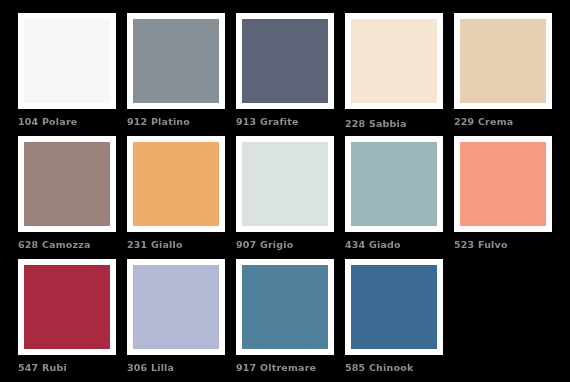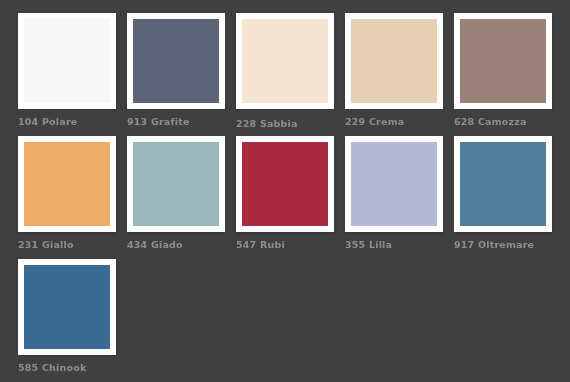--- a/index.html
+++ b/index.html
@@ -50,26 +50,32 @@
     font-weight: bold;
     color: #8d8d8d;
     letter-spacing: 0.2px;
     line-height: 12px;
     white-space: nowrap;
   }
 </style>
 </head>
 <body>
 
-<div id="palette-grid" style="background: #404040; text-align: right;">
+<div id="palette-grid" style="background: #000000; text-align: right;">
     <div class="swatch-cell">
       <div class="swatch-card" style="background: rgb(255, 255, 255);">
         <div class="swatch-color" style="background: rgb(247, 247, 247);"></div>
       </div>
       <div class="swatch-label" style="color: rgb(141, 141, 141);">104 Polare</div>
+    </div>
+    <div class="swatch-cell">
+      <div class="swatch-card" style="background: rgb(255, 255, 255);">
+        <div class="swatch-color" style="background: rgb(135, 143, 151);"></div>
+      </div>
+      <div class="swatch-label" style="color: rgb(141, 141, 141);">912 Platino</div>
     </div>
     <div class="swatch-cell">
       <div class="swatch-card" style="background: rgb(255, 255, 255);">
         <div class="swatch-color" style="background: rgb(94, 100, 119);"></div>
       </div>
       <div class="swatch-label" style="color: rgb(141, 141, 141);">913 Grafite</div>
     </div>
     <div class="swatch-cell">
       <div class="swatch-card" style="background: rgb(255, 255, 255);">
         <div class="swatch-color" style="background: rgb(246, 229, 210);"></div>
@@ -89,35 +95,47 @@
       <div class="swatch-label" style="color: rgb(141, 141, 141);">628 Camozza</div>
     </div>
     <div class="swatch-cell">
       <div class="swatch-card" style="background: rgb(255, 255, 255);">
         <div class="swatch-color" style="background: rgb(238, 172, 107);"></div>
       </div>
       <div class="swatch-label" style="color: rgb(141, 141, 141);">231 Giallo</div>
     </div>
     <div class="swatch-cell">
       <div class="swatch-card" style="background: rgb(255, 255, 255);">
+        <div class="swatch-color" style="background: rgb(219, 227, 224);"></div>
+      </div>
+      <div class="swatch-label" style="color: rgb(141, 141, 141);">907 Grigio</div>
+    </div>
+    <div class="swatch-cell">
+      <div class="swatch-card" style="background: rgb(255, 255, 255);">
         <div class="swatch-color" style="background: rgb(155, 183, 187);"></div>
       </div>
       <div class="swatch-label" style="color: rgb(141, 141, 141);">434 Giado</div>
+    </div>
+    <div class="swatch-cell">
+      <div class="swatch-card" style="background: rgb(255, 255, 255);">
+        <div class="swatch-color" style="background: rgb(247, 156, 130);"></div>
+      </div>
+      <div class="swatch-label" style="color: rgb(141, 141, 141);">523 Fulvo</div>
     </div>
     <div class="swatch-cell">
       <div class="swatch-card" style="background: rgb(255, 255, 255);">
         <div class="swatch-color" style="background: rgb(168, 42, 65);"></div>
       </div>
       <div class="swatch-label" style="color: rgb(141, 141, 141);">547 Rubi</div>
     </div>
     <div class="swatch-cell">
       <div class="swatch-card" style="background: rgb(255, 255, 255);">
         <div class="swatch-color" style="background: rgb(179, 185, 213);"></div>
       </div>
-      <div class="swatch-label" style="color: rgb(141, 141, 141);">355 Lilla</div>
+      <div class="swatch-label" style="color: rgb(141, 141, 141);">306 Lilla</div>
     </div>
     <div class="swatch-cell">
       <div class="swatch-card" style="background: rgb(255, 255, 255);">
         <div class="swatch-color" style="background: rgb(81, 128, 156);"></div>
       </div>
       <div class="swatch-label" style="color: rgb(141, 141, 141);">917 Oltremare</div>
     </div>
     <div class="swatch-cell">
       <div class="swatch-card" style="background: rgb(255, 255, 255);">
         <div class="swatch-color" style="background: rgb(59, 107, 146);"></div>

